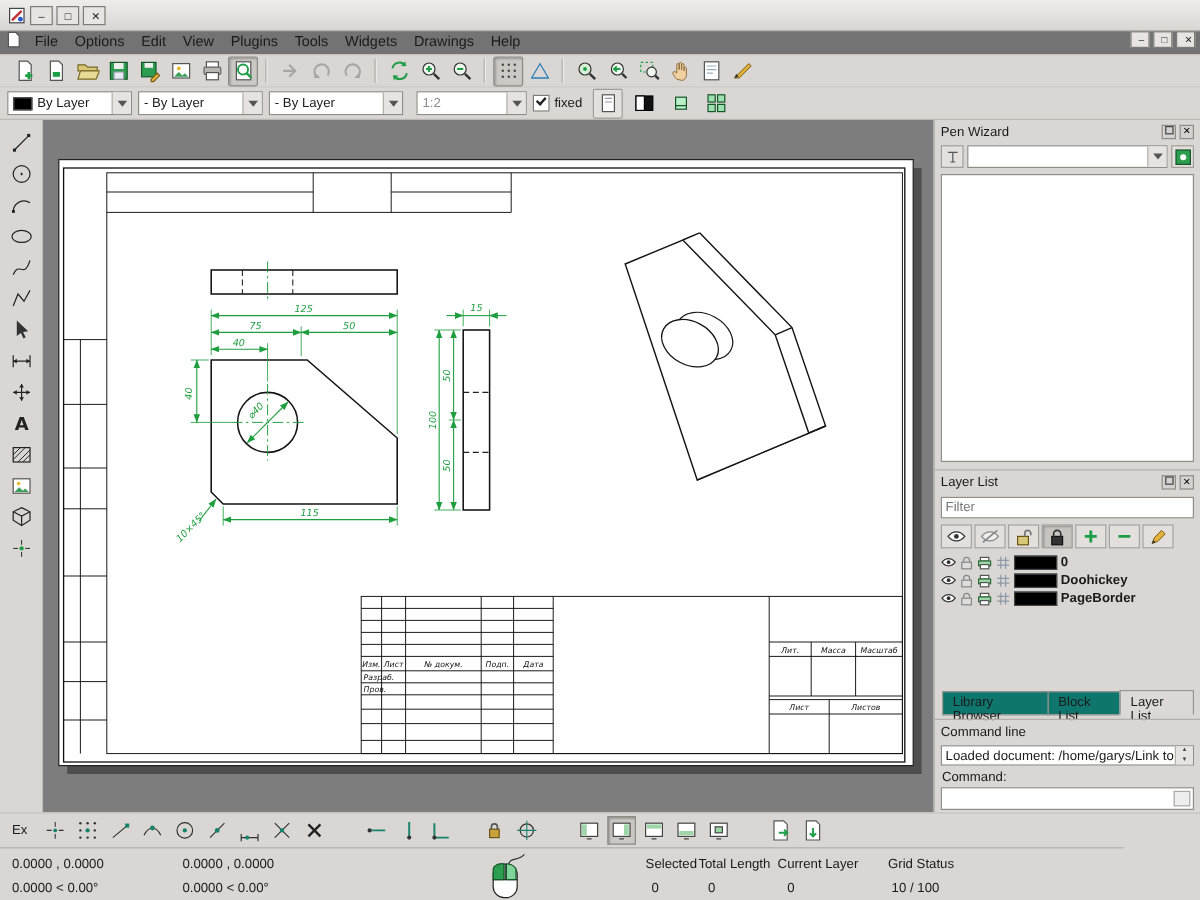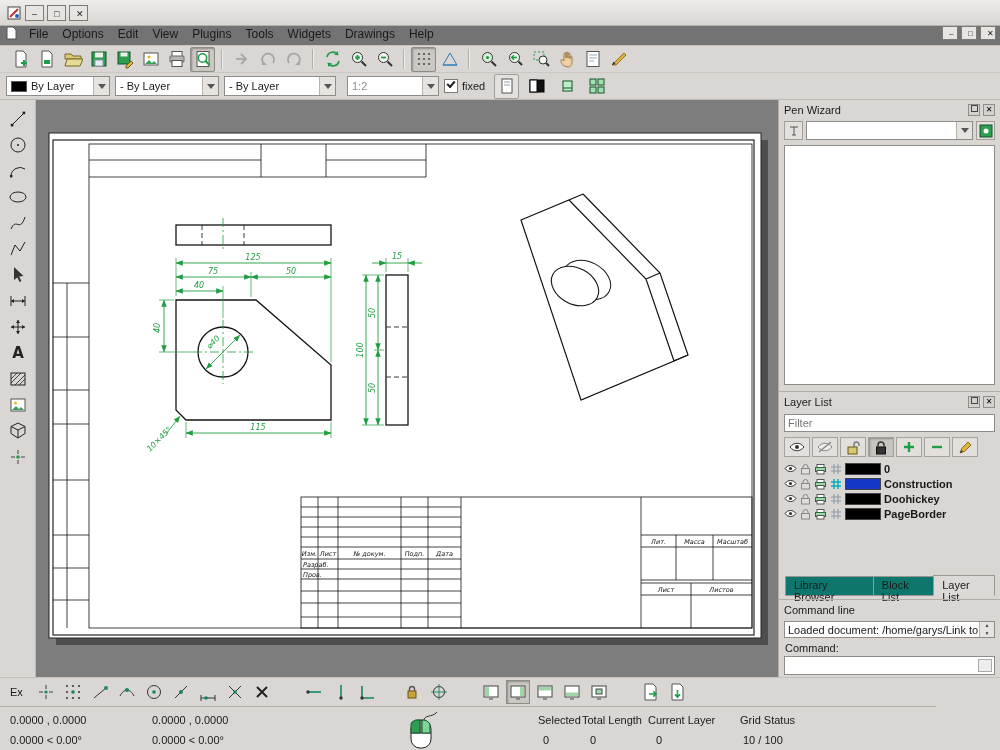--- a/index.html
+++ b/index.html
@@ -605,40 +605,20 @@
         <svg width="11" height="12">
             <rect x="1.5" y="5.5" width="8" height="5.5" fill="#ddd" stroke="#888"></rect>
             <path d="M3 5.5V4a2.5 2.5 0 015 0v1.5" fill="none" stroke="#888"></path>
           </svg>
         <svg width="13" height="12">
             <rect x="3" y="1.5" width="7" height="3" fill="#fff" stroke="#555"></rect>
             <rect x="1.5" y="4.5" width="10" height="4" fill="#9fd6a8" stroke="#2a6b3a"></rect>
             <rect x="3" y="7.5" width="7" height="3.5" fill="#fff" stroke="#555"></rect>
           </svg>
         <svg width="12" height="12">
-            <path d="M4 1v10M8 1v10M1 4h10M1 8h10" stroke="#00b0c0" stroke-width="1.4"></path>
-          </svg>
-        <span class="sw" style="background: rgb(20, 55, 200);"></span>
-        <span class="lname">Construction</span>
-      </div>
-      <div class="lrow">
-        <svg width="13" height="11">
-            <path d="M1 5.5c3-4 8-4 11 0-3 4-8 4-11 0z" fill="#fff" stroke="#333"></path>
-            <circle cx="6.5" cy="5.5" r="1.6" fill="#333"></circle>
-          </svg>
-        <svg width="11" height="12">
-            <rect x="1.5" y="5.5" width="8" height="5.5" fill="#ddd" stroke="#888"></rect>
-            <path d="M3 5.5V4a2.5 2.5 0 015 0v1.5" fill="none" stroke="#888"></path>
-          </svg>
-        <svg width="13" height="12">
-            <rect x="3" y="1.5" width="7" height="3" fill="#fff" stroke="#555"></rect>
-            <rect x="1.5" y="4.5" width="10" height="4" fill="#9fd6a8" stroke="#2a6b3a"></rect>
-            <rect x="3" y="7.5" width="7" height="3.5" fill="#fff" stroke="#555"></rect>
-          </svg>
-        <svg width="12" height="12">
             <path d="M4 1v10M8 1v10M1 4h10M1 8h10" stroke="#8a98a8"></path>
           </svg>
         <span class="sw" style="background: rgb(0, 0, 0);"></span>
         <span class="lname">Doohickey</span>
       </div>
       <div class="lrow">
         <svg width="13" height="11">
             <path d="M1 5.5c3-4 8-4 11 0-3 4-8 4-11 0z" fill="#fff" stroke="#333"></path>
             <circle cx="6.5" cy="5.5" r="1.6" fill="#333"></circle>
           </svg>

